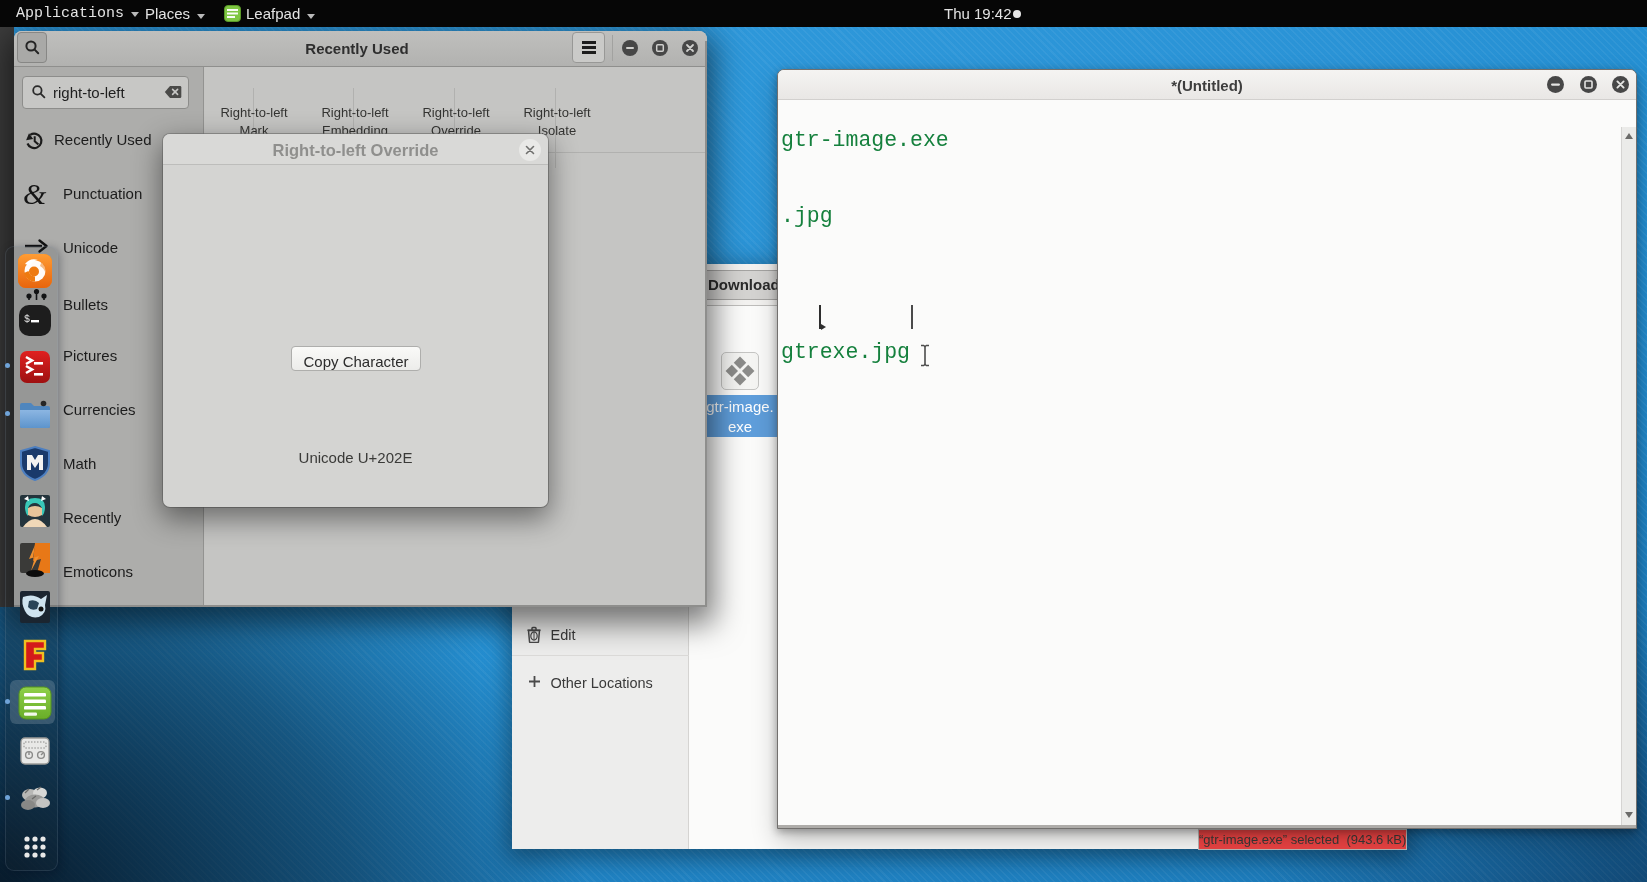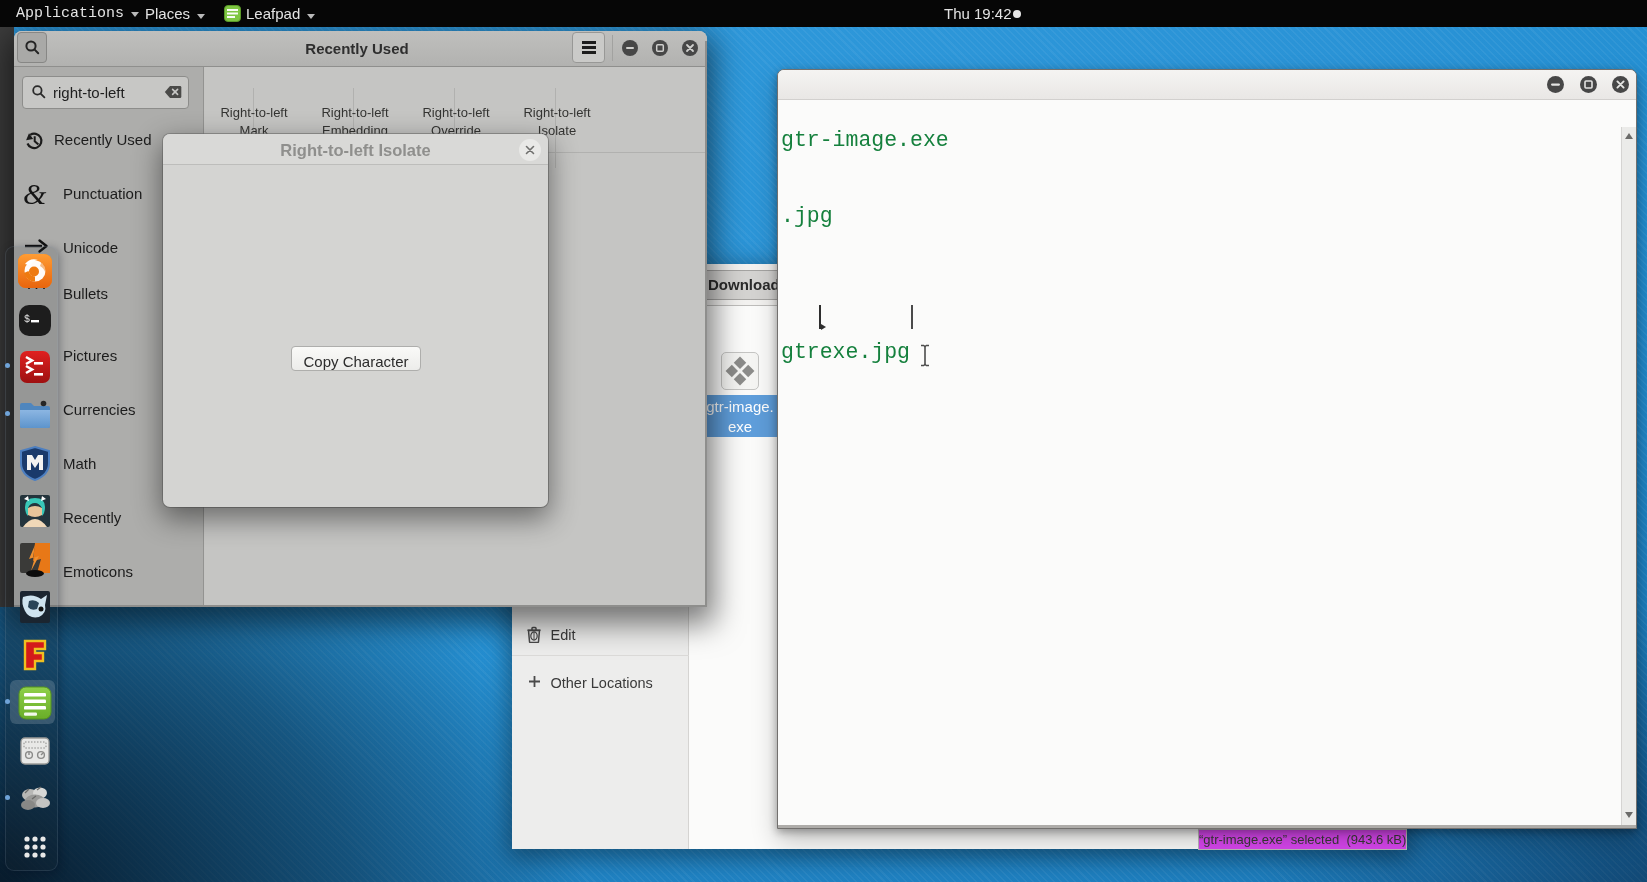--- a/index.html
+++ b/index.html
@@ -87,24 +87,25 @@
   <svg class="abs" style="left:209px;top:88px;" width="38" height="38" viewBox="0 0 38 38">
     <g fill="#8c8c8a">
       <rect x="14.6" y="6.4" width="8.8" height="8.8" transform="rotate(45 19 10.8)"></rect>
       <rect x="6.4" y="14.6" width="8.8" height="8.8" transform="rotate(45 10.8 19)"></rect>
       <rect x="22.8" y="14.6" width="8.8" height="8.8" transform="rotate(45 27.2 19)"></rect>
       <rect x="14.6" y="22.8" width="8.8" height="8.8" transform="rotate(45 19 27.2)"></rect>
     </g>
   </svg>
   <div class="abs" style="left:153px;top:131px;width:150px;height:42px;background:#5f9edb;border-radius:4px;text-align:center;font-size:15px;line-height:20px;color:#fff;padding-top:2px;">gtr-image.<br>exe</div>
 
-  <div class="abs" style="left:686px;top:565px;width:209px;height:21px;background:#d946ef;border:1px solid #bcbcba;font-size:13px;color:#3a3a38;text-align:right;line-height:19px;padding-right:9px;white-space:nowrap;">“gtr-image.exe” selected &nbsp;(943.6 kB)</div>
+  <div class="abs" style="left:686px;top:565px;width:209px;height:21px;background:#ef4444;border:1px solid #bcbcba;font-size:13px;color:#3a3a38;text-align:right;line-height:19px;padding-right:9px;white-space:nowrap;">“gtr-image.exe” selected &nbsp;(943.6 kB)</div>
 </div>
 <div id="leafpad">
   <div class="abs" style="left:0;top:0;width:858px;height:30px;background:linear-gradient(#f5f4f2,#e9e7e5);border-radius:6px 6px 0 0;border-bottom:1px solid #d2d0ce;"></div>
+  <div class="abs" style="left:0;top:7px;width:858px;text-align:center;font-size:15px;font-weight:bold;color:#3e3e3e;">*(Untitled)</div>
   <div class="circbtn" style="left:769px;top:6px;width:17px;height:17px;">
     <svg width="17" height="17">
         <rect x="4" y="7.5" width="9" height="2.2" rx="1.1" fill="#e4e4e2"></rect>
       </svg>
   </div>
   <div class="circbtn" style="left:802px;top:6px;width:17px;height:17px;">
     <svg width="17" height="17">
         <rect x="5" y="5" width="7" height="7" rx="1" fill="none" stroke="#e4e4e2" stroke-width="1.6"></rect>
       </svg>
   </div>
@@ -191,21 +192,21 @@
       <span class="abs" style="left:9px;top:-5px;font-family:'Liberation Serif',serif;font-style:italic;font-size:30px;color:#141414;">&amp;</span>
       <span class="abs" style="left:49px;top:3px;">Punctuation</span>
     </div>
     <div class="srow" style="top:169px;">
       <svg class="abs" style="left:10px;top:2px;" width="25" height="16" viewBox="0 0 25 16">
         <line x1="1" y1="8" x2="18" y2="8" stroke="#111" stroke-width="2.4"></line>
         <path d="M 15.5 2.5 L 22.5 8 L 15.5 13.5" fill="none" stroke="#111" stroke-width="2.4" stroke-linejoin="round" stroke-linecap="round"></path>
       </svg>
       <span class="abs" style="left:49px;top:3px;">Unicode</span>
     </div>
-    <div class="srow" style="top:215px;">
+    <div class="srow" style="top:226px;">
       <svg class="abs" style="left:11px;top:-5px;" width="23" height="12" viewBox="0 0 23 12">
         <circle cx="4" cy="8" r="2.6" fill="#111"></circle>
           <circle cx="11.5" cy="3.5" r="2.6" fill="#111"></circle>
           <circle cx="19" cy="8" r="2.6" fill="#111"></circle>
         <line x1="4" y1="8" x2="4" y2="12" stroke="#111" stroke-width="1.6"></line>
         <line x1="11.5" y1="3.5" x2="11.5" y2="12" stroke="#111" stroke-width="1.6"></line>
         <line x1="19" y1="8" x2="19" y2="12" stroke="#111" stroke-width="1.6"></line>
       </svg>
       <span class="abs" style="left:49px;top:3px;">Bullets</span>
     </div>
@@ -236,26 +237,27 @@
     <div class="glabel" style="left:106px;">Right-to-left<br>Embedding</div>
     <div class="glabel" style="left:207px;">Right-to-left<br>Override</div>
     <div class="glabel" style="left:308px;">Right-to-left<br>Isolate</div>
   </div>
 
   <div class="abs" style="left:691px;top:10px;width:2px;height:566px;background:#8e8e8c;"></div>
   <div class="abs" style="left:0;top:574px;width:693px;height:2px;background:#8e8e8c;"></div>
 </div>
 <div id="dialog">
   <div class="abs" style="left:0;top:0;width:385px;height:31px;background:#d9d9d7;border-radius:7px 7px 0 0;border-bottom:1px solid #bdbdbb;"></div>
-  <div class="abs" style="left:0;top:7px;width:385px;text-align:center;font-size:16.5px;font-weight:bold;color:#8f8f8d;">Right-to-left Isolate</div>
+  <div class="abs" style="left:0;top:7px;width:385px;text-align:center;font-size:16.5px;font-weight:bold;color:#8f8f8d;">Right-to-left Override</div>
   <div class="abs" style="left:356px;top:5px;width:22px;height:22px;border-radius:50%;background:#e9e9e7;"></div>
   <svg class="abs" style="left:356px;top:5px;" width="22" height="22">
     <path d="M7.5 7.5 L14.5 14.5 M14.5 7.5 L7.5 14.5" stroke="#6f6f6d" stroke-width="1.6" stroke-linecap="round"></path>
   </svg>
   <div class="abs" style="left:128px;top:212px;width:130px;height:25px;background:linear-gradient(#fafaf8,#ececea);border:1px solid #aeaeac;border-radius:4px;text-align:center;line-height:30px;font-size:15px;color:#2c2c2c;">Copy Character</div>
+  <div class="abs" style="left:0;top:315px;width:385px;text-align:center;font-size:15px;color:#3a3a38;">Unicode U+202E</div>
 </div>
 <div id="dock">
 
   <svg class="dicon" style="top:6px;" viewBox="0 0 36 36">
     <rect x="1" y="1" width="34" height="34" rx="8" fill="#f0820f"></rect>
     <rect x="1" y="1" width="34" height="34" rx="8" fill="url(#ffg)"></rect>
     <defs>
         <linearGradient id="ffg" x1="0" y1="0" x2="0" y2="1">
           <stop offset="0" stop-color="#ff9c33"></stop>
           <stop offset="1" stop-color="#e8650d"></stop>

